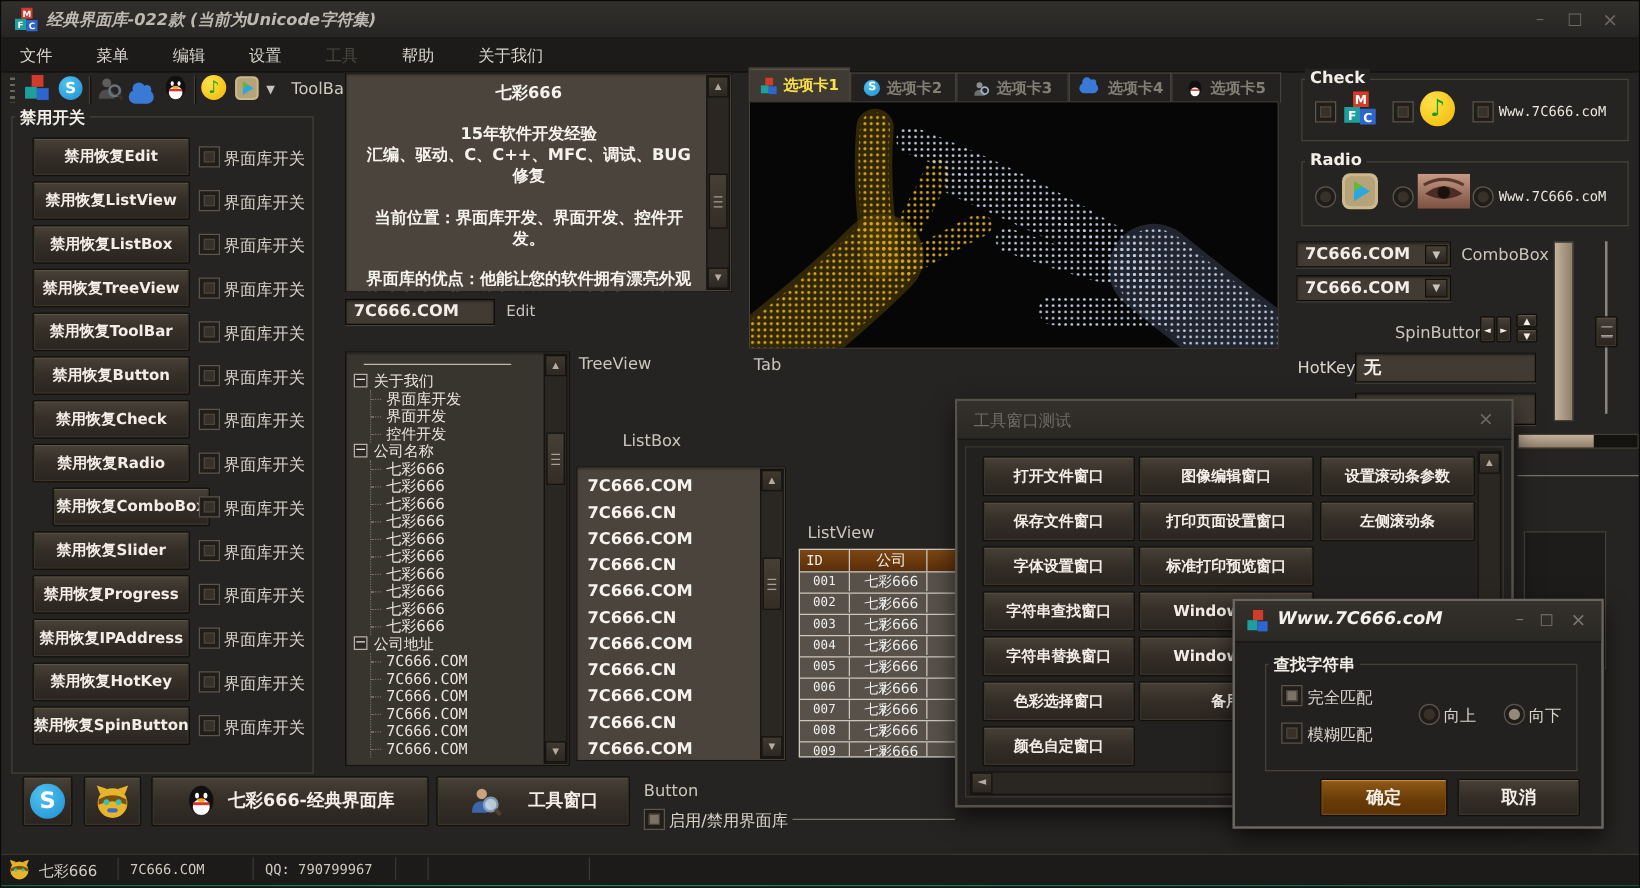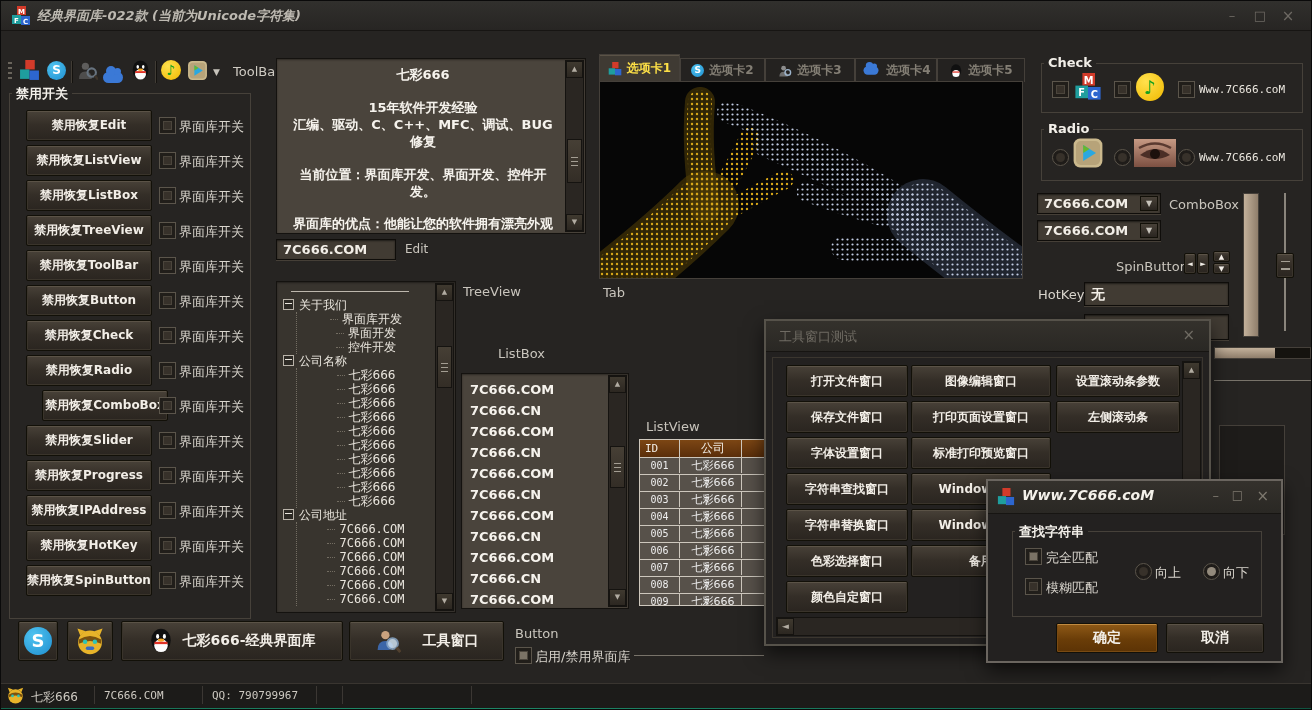--- a/index.html
+++ b/index.html
@@ -46,21 +46,21 @@
   .sb .ar{position:absolute;left:0;right:0;height:15px;background:linear-gradient(#3f392f,#2c2721);
           border:1px solid #151310;color:#b2aca2;font-size:7px;line-height:14px;text-align:center;}
   .sb .up{top:0}.sb .dn{bottom:0}
   .sb .th{position:absolute;left:1px;right:1px;background:linear-gradient(#463f35,#332d26);border:1px solid #151310;}
   .sb .th::before{content:"";position:absolute;left:3px;right:3px;top:50%;margin-top:-4px;height:7px;
           border-top:1px solid #a49e93;border-bottom:1px solid #a49e93;}
   .sb .th::after{content:"";position:absolute;left:3px;right:3px;top:50%;height:1px;background:#a49e93;}
   
   #tree{background:#38342e;border:1px solid #14120f;box-shadow:inset 0 1px 2px rgba(0,0,0,.4);overflow:hidden;}
   .tnode{height:14px;line-height:14px;font-size:12px;color:#e9e5dd;white-space:nowrap;}
-  .tkids{margin-left:13px;border-left:1px dotted #736d62;text-align:center;}
+  .tkids{margin-left:13px;border-left:1px dotted #736d62;}
   .tkids .tnode::before{content:"";display:inline-block;width:8px;border-top:1px dotted #736d62;vertical-align:middle;margin-right:4px;}
   .minus{display:inline-block;width:9px;height:9px;border:1px solid #b9b3a9;background:#2d2a25;position:relative;margin-right:5px;vertical-align:-1px;}
   .minus::after{content:"";position:absolute;left:1px;right:1px;top:3px;height:1px;background:#e9e5dd;}
   .mono{font-family:"DejaVu Sans Mono",monospace;}
   
   .lvcell{display:inline-block;box-sizing:border-box;border-right:1px solid #cdc7bd;overflow:hidden;white-space:nowrap;}
   
   .tab{position:absolute;display:flex;align-items:center;justify-content:center;gap:5px;font-size:12px;font-weight:bold;
        border:1px solid #45403a;border-bottom:none;background:#242220;color:#837e74;}
   .tab.active{background:#3f3a33;color:#fde047;box-shadow:inset 0 1px 0 #5b5347;}
@@ -92,20 +92,29 @@
     <rect x="1" y="9" width="9" height="9" fill="#1f9e9e"></rect>
       <text x="5.5" y="16.5" font-size="7" fill="#fff" text-anchor="middle" font-weight="bold">F</text>
     <rect x="10" y="10" width="9" height="9" fill="#2d66cf"></rect>
       <text x="14.5" y="17.5" font-size="7" fill="#fff" text-anchor="middle" font-weight="bold">C</text>
   </svg>
   <div class="abs" id="titletext">经典界面库-022款 (当前为Unicode字符集)</div>
   <div class="abs wbtn" style="left:1218px">–</div>
   <div class="abs wbtn" style="left:1246px">□</div>
   <div class="abs wbtn" style="left:1274px;font-size:15px">×</div>
 
+  <div class="abs" id="menubar">
+    <span class="mitem">文件</span>
+    <span class="mitem">菜单</span>
+    <span class="mitem">编辑</span>
+    <span class="mitem">设置</span>
+    <span class="mitem dis">工具</span>
+    <span class="mitem">帮助</span>
+    <span class="mitem">关于我们</span>
+  </div>
 
   <div class="abs grip"></div>
   <svg class="abs ticon" style="left:18px" viewBox="0 0 20 20">
     <rect x="6" y="0" width="9" height="9" fill="#d23b2a"></rect>
       <rect x="1" y="9" width="9" height="9" fill="#1f9e9e"></rect>
       <rect x="10" y="10" width="9" height="9" fill="#2d66cf"></rect>
   </svg>
   <div class="abs ticon skype" style="left:46px;width:19px;height:19px;line-height:19px;font-size:12px;top:60px">S</div>
   <div class="abs tsep" style="left:70px"></div>
   <svg class="abs ticon" style="left:76px;opacity:.55" viewBox="0 0 20 20">

